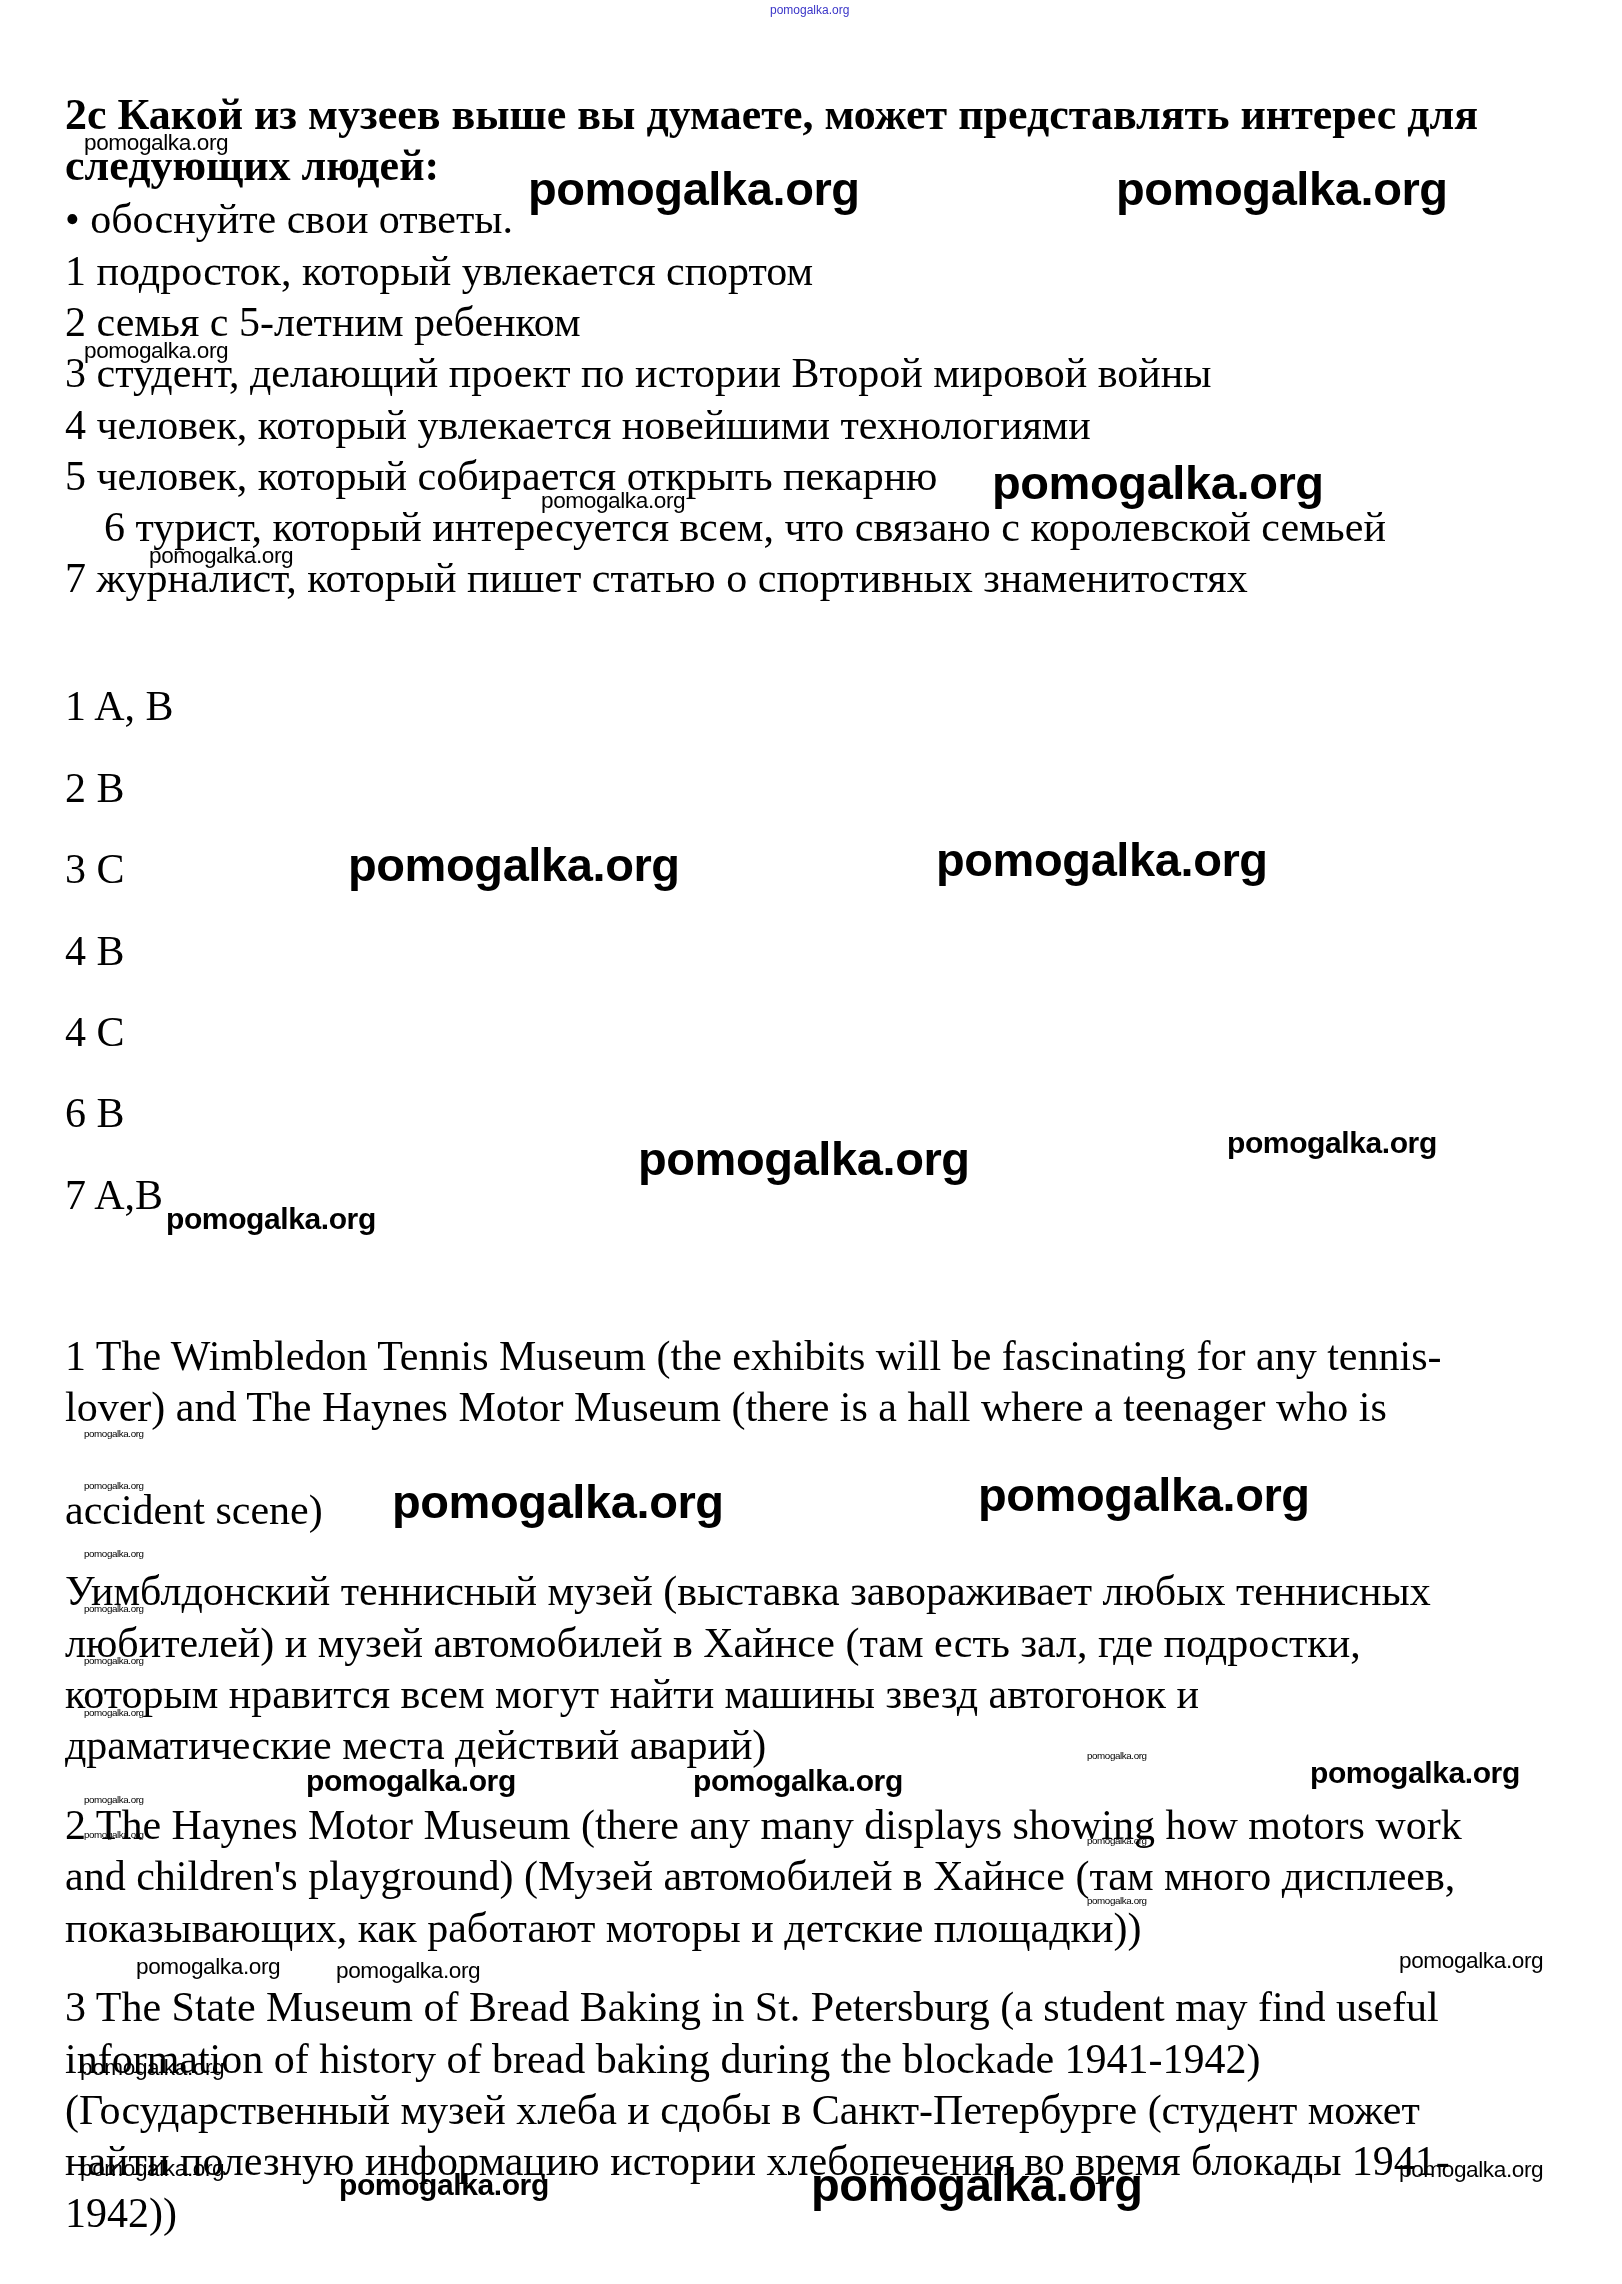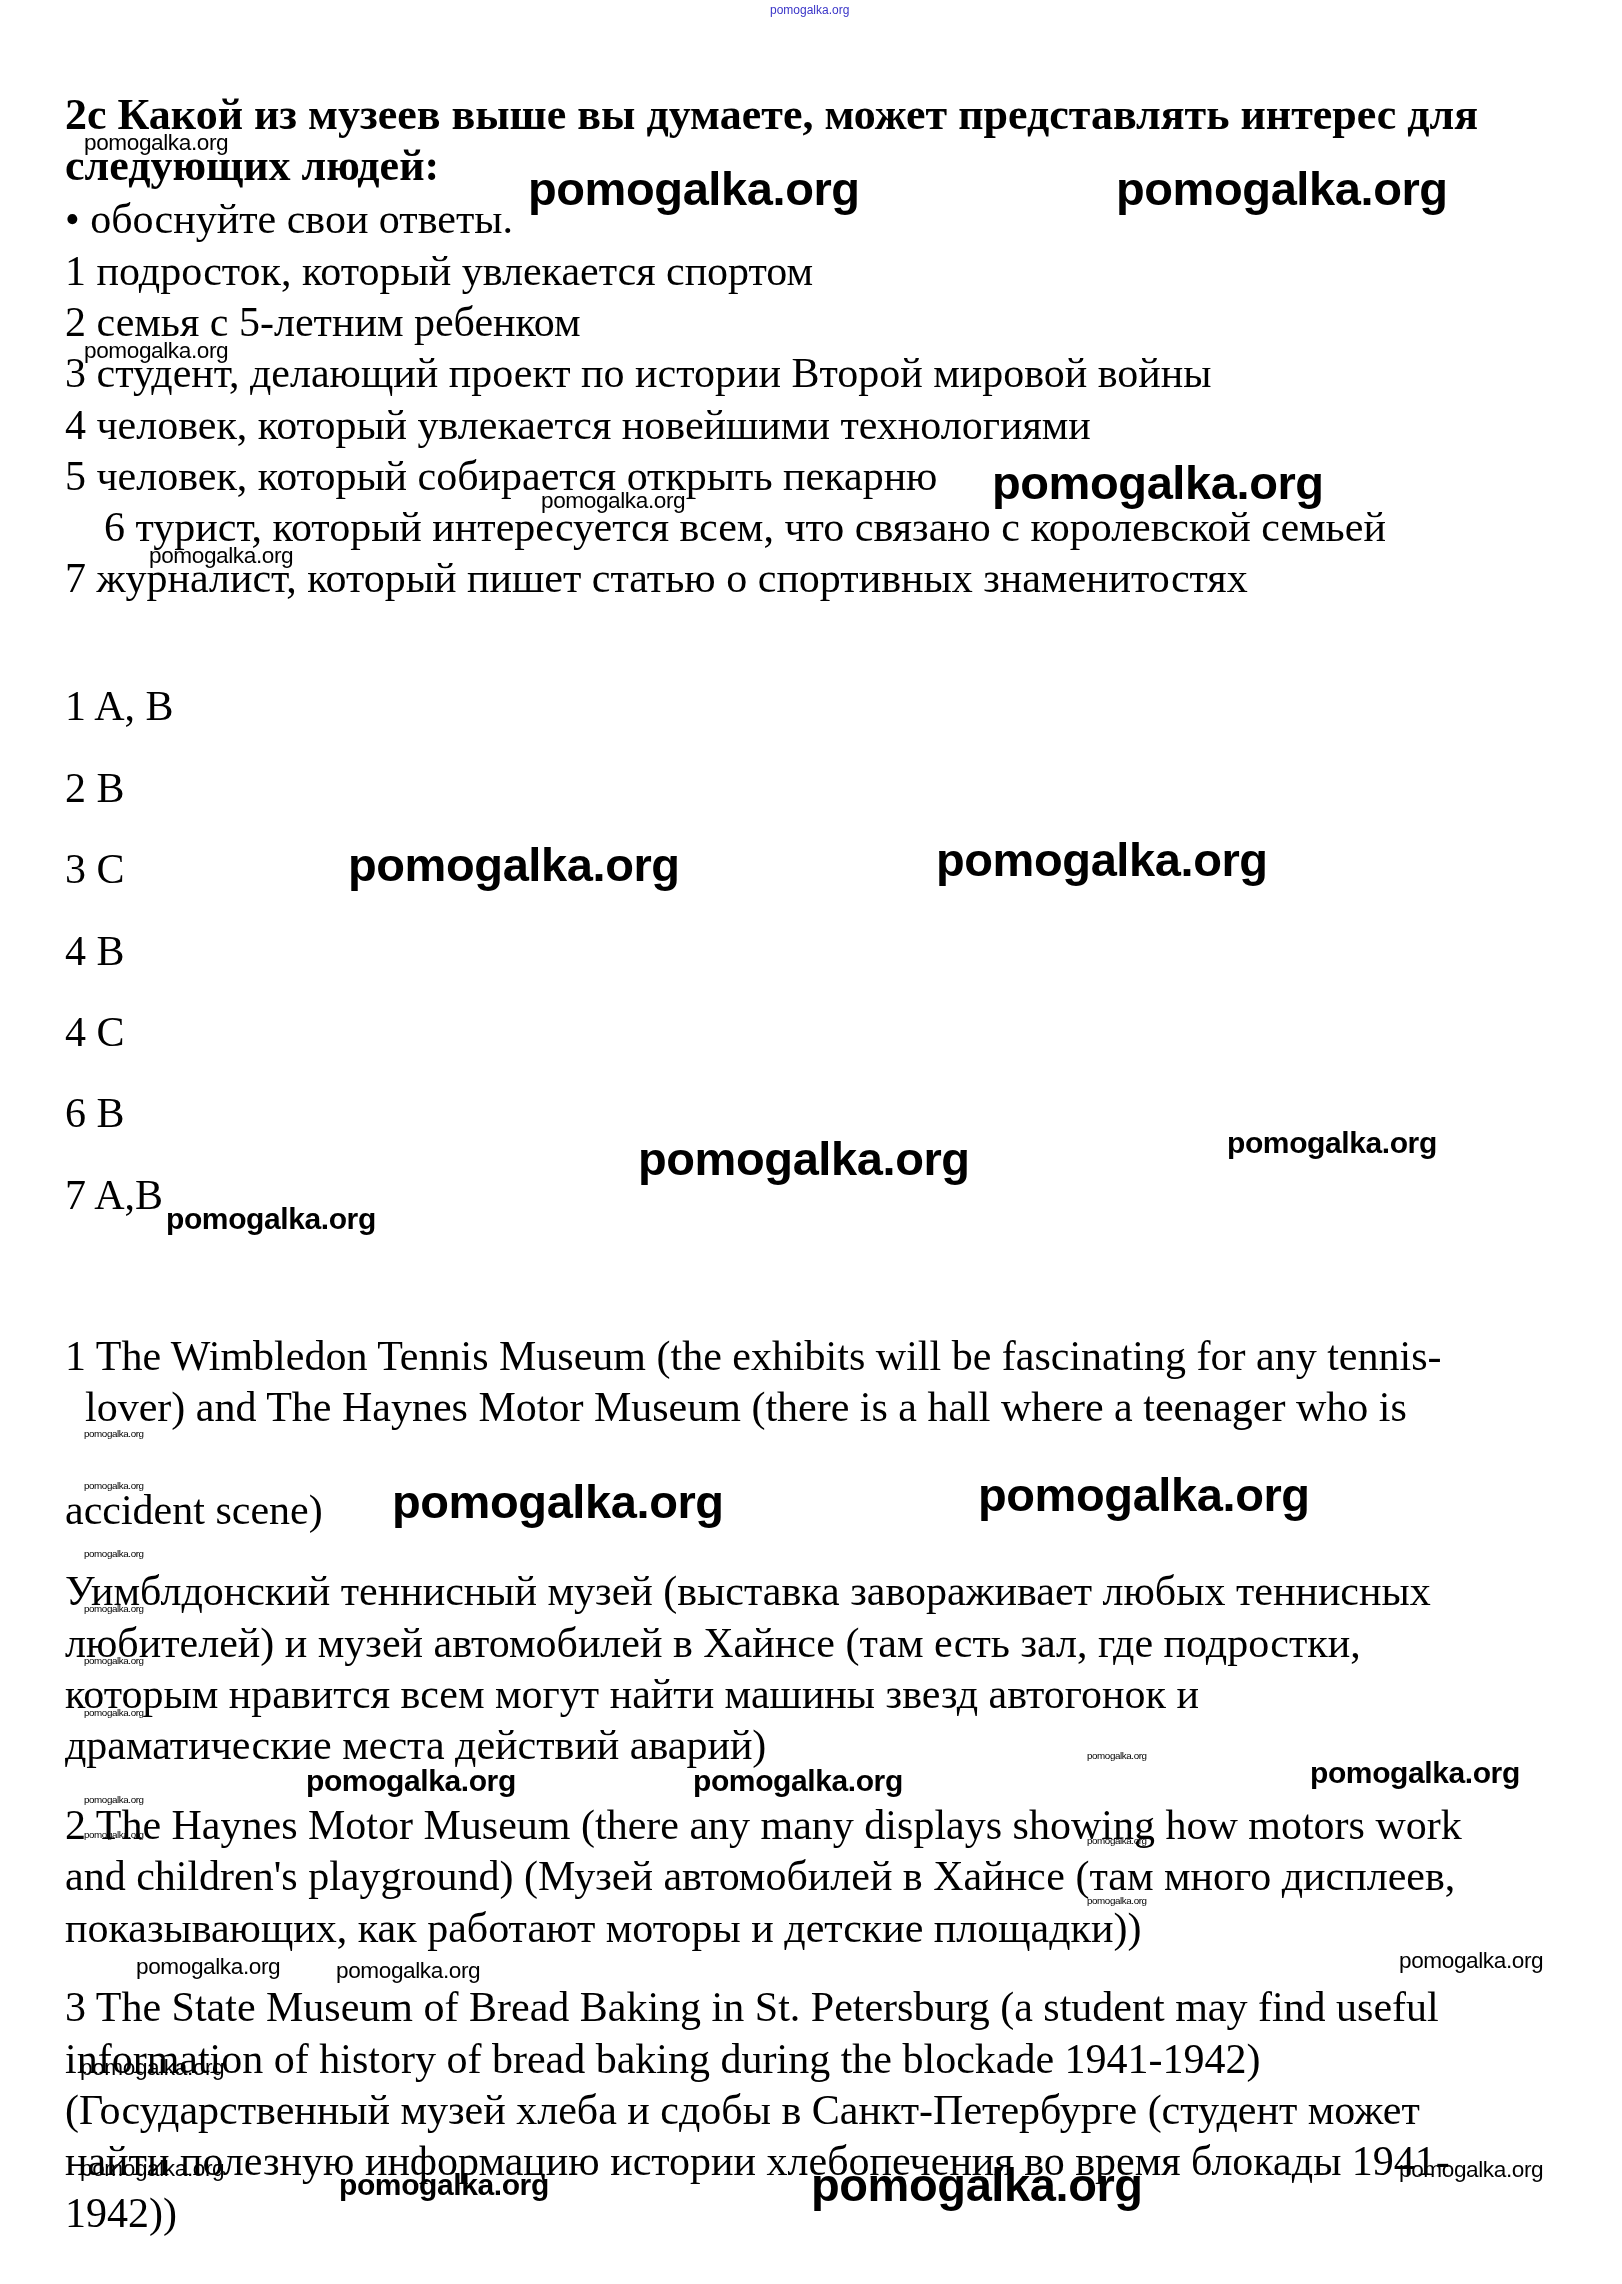--- a/index.html
+++ b/index.html
@@ -37,21 +37,21 @@
 
   <div class="answer serif" style="top:681px;">1 A, B</div>
   <div class="answer serif" style="top:763px;">2 B</div>
   <div class="answer serif" style="top:844px;">3 C</div>
   <div class="answer serif" style="top:926px;">4 B</div>
   <div class="answer serif" style="top:1007px;">4 C</div>
   <div class="answer serif" style="top:1088px;">6 B</div>
   <div class="answer serif" style="top:1170px;">7 A,B</div>
 
   <div class="line serif" style="top:1331px;">1 The Wimbledon Tennis Museum (the exhibits will be fascinating for any tennis-</div>
-  <div class="line serif" style="top:1382px;margin-left:20px;">lover) and The Haynes Motor Museum (there is a hall where a teenager who is</div>
+  <div class="line serif" style="top:1382px;">lover) and The Haynes Motor Museum (there is a hall where a teenager who is</div>
   <div class="line serif" style="top:1485px;">accident scene)</div>
 
   <div class="line serif" style="top:1566px;">Уимблдонский теннисный музей (выставка завораживает любых теннисных</div>
   <div class="line serif" style="top:1618px;font-family:Liberation Serif, serif;">любителей) и музей автомобилей в Хайнсе (там есть зал, где подростки,</div>
   <div class="line serif" style="top:1669px;">которым нравится всем могут найти машины звезд автогонок и</div>
   <div class="line serif" style="top:1720px;">драматические места действий аварий)</div>
 
   <div class="line serif" style="top:1800px;">2 The Haynes Motor Museum (there any many displays showing how motors work</div>
   <div class="line serif" style="top:1851px;">and children's playground) (Музей автомобилей в Хайнсе (там много дисплеев,</div>
   <div class="line serif" style="top:1903px;">показывающих, как работают моторы и детские площадки))</div>

